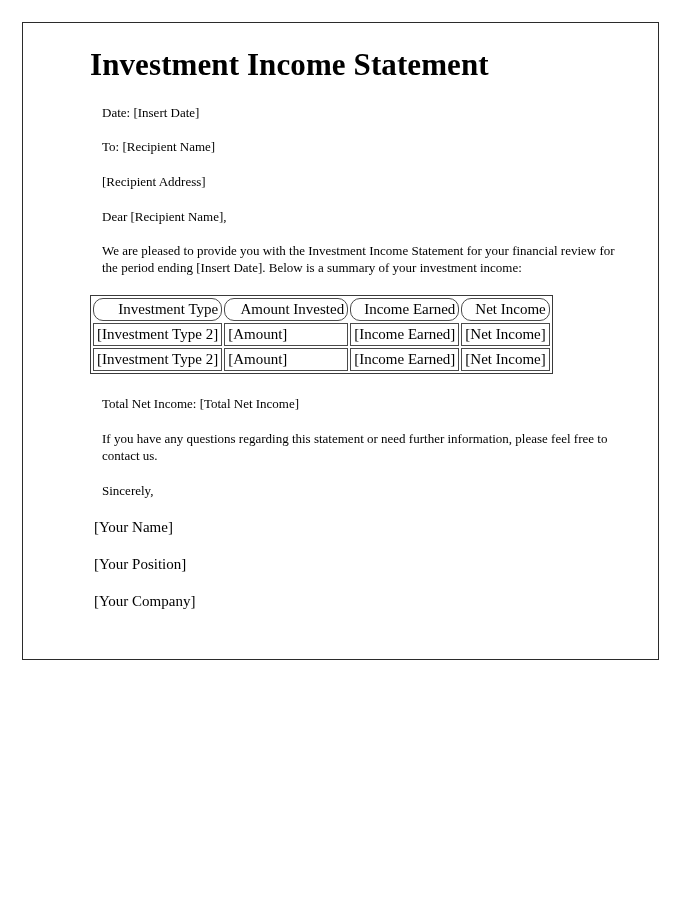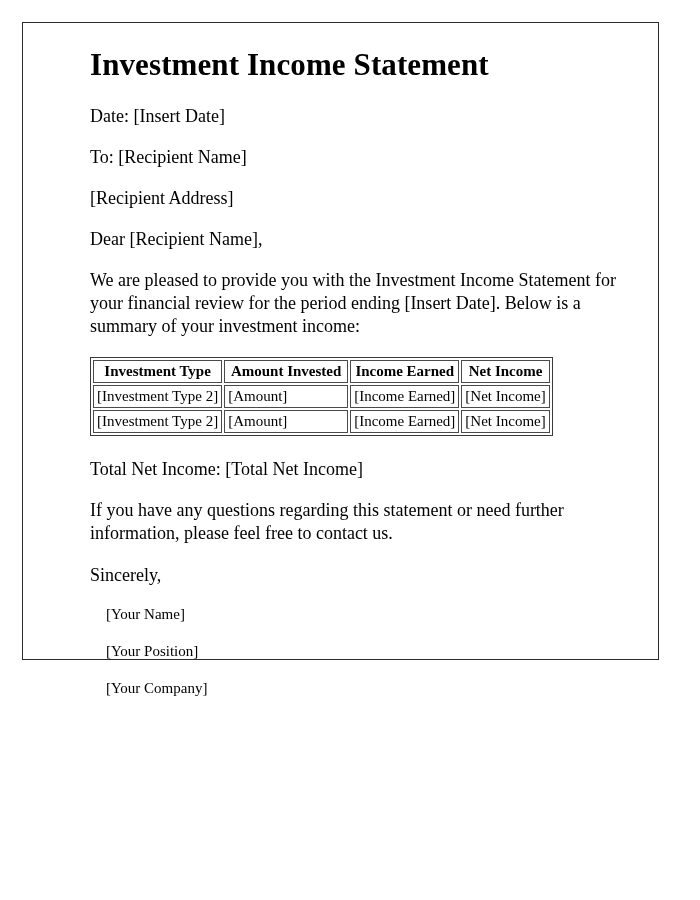--- a/index.html
+++ b/index.html
@@ -30,23 +30,23 @@
   }
   .doc-title {
     font-family: "Liberation Serif", "DejaVu Serif", serif;
     font-size: 31px;
     font-weight: bold;
     line-height: 1.15;
     margin: 0 0 22px 0;
     letter-spacing: 0.1px;
   }
   .para {
-    font-size: 18px;
+    font-size: 13px;
     line-height: 1.28;
-    margin: 0 0 18px 0;
+    margin: 0 0 18px 12px;
     max-width: 565px;
   }
   .para.body-block {
     margin-bottom: 19px;
   }
   .stmt-table {
     border-collapse: separate;
     border-spacing: 2px;
     border: 1.5px solid #3a3a3a;
     margin: 0 0 22px 0;
@@ -57,30 +57,31 @@
     border: 1px solid #4a4a4a;
     font-size: 15px;
     line-height: 1.2;
     padding: 1px 3px 2px 3px;
     text-align: left;
     vertical-align: middle;
     white-space: nowrap;
     font-weight: normal;
   }
   .stmt-table th {
-    font-weight: bold;
-    text-align: center;
+    font-weight: normal;
+    text-align: right;
+    border-radius: 10px;
   }
   .col-amount {
     min-width: 116px;
   }
   .sig-line {
     font-size: 15px;
     line-height: 1.28;
-    margin: 0 0 18px 16px;
+    margin: 0 0 18px 4px;
   }
 </style>
 </head>
 <body>
 
 <div class="page">
   <div class="page-inner">
 
     <h1 class="doc-title">Investment Income Statement</h1>
 

